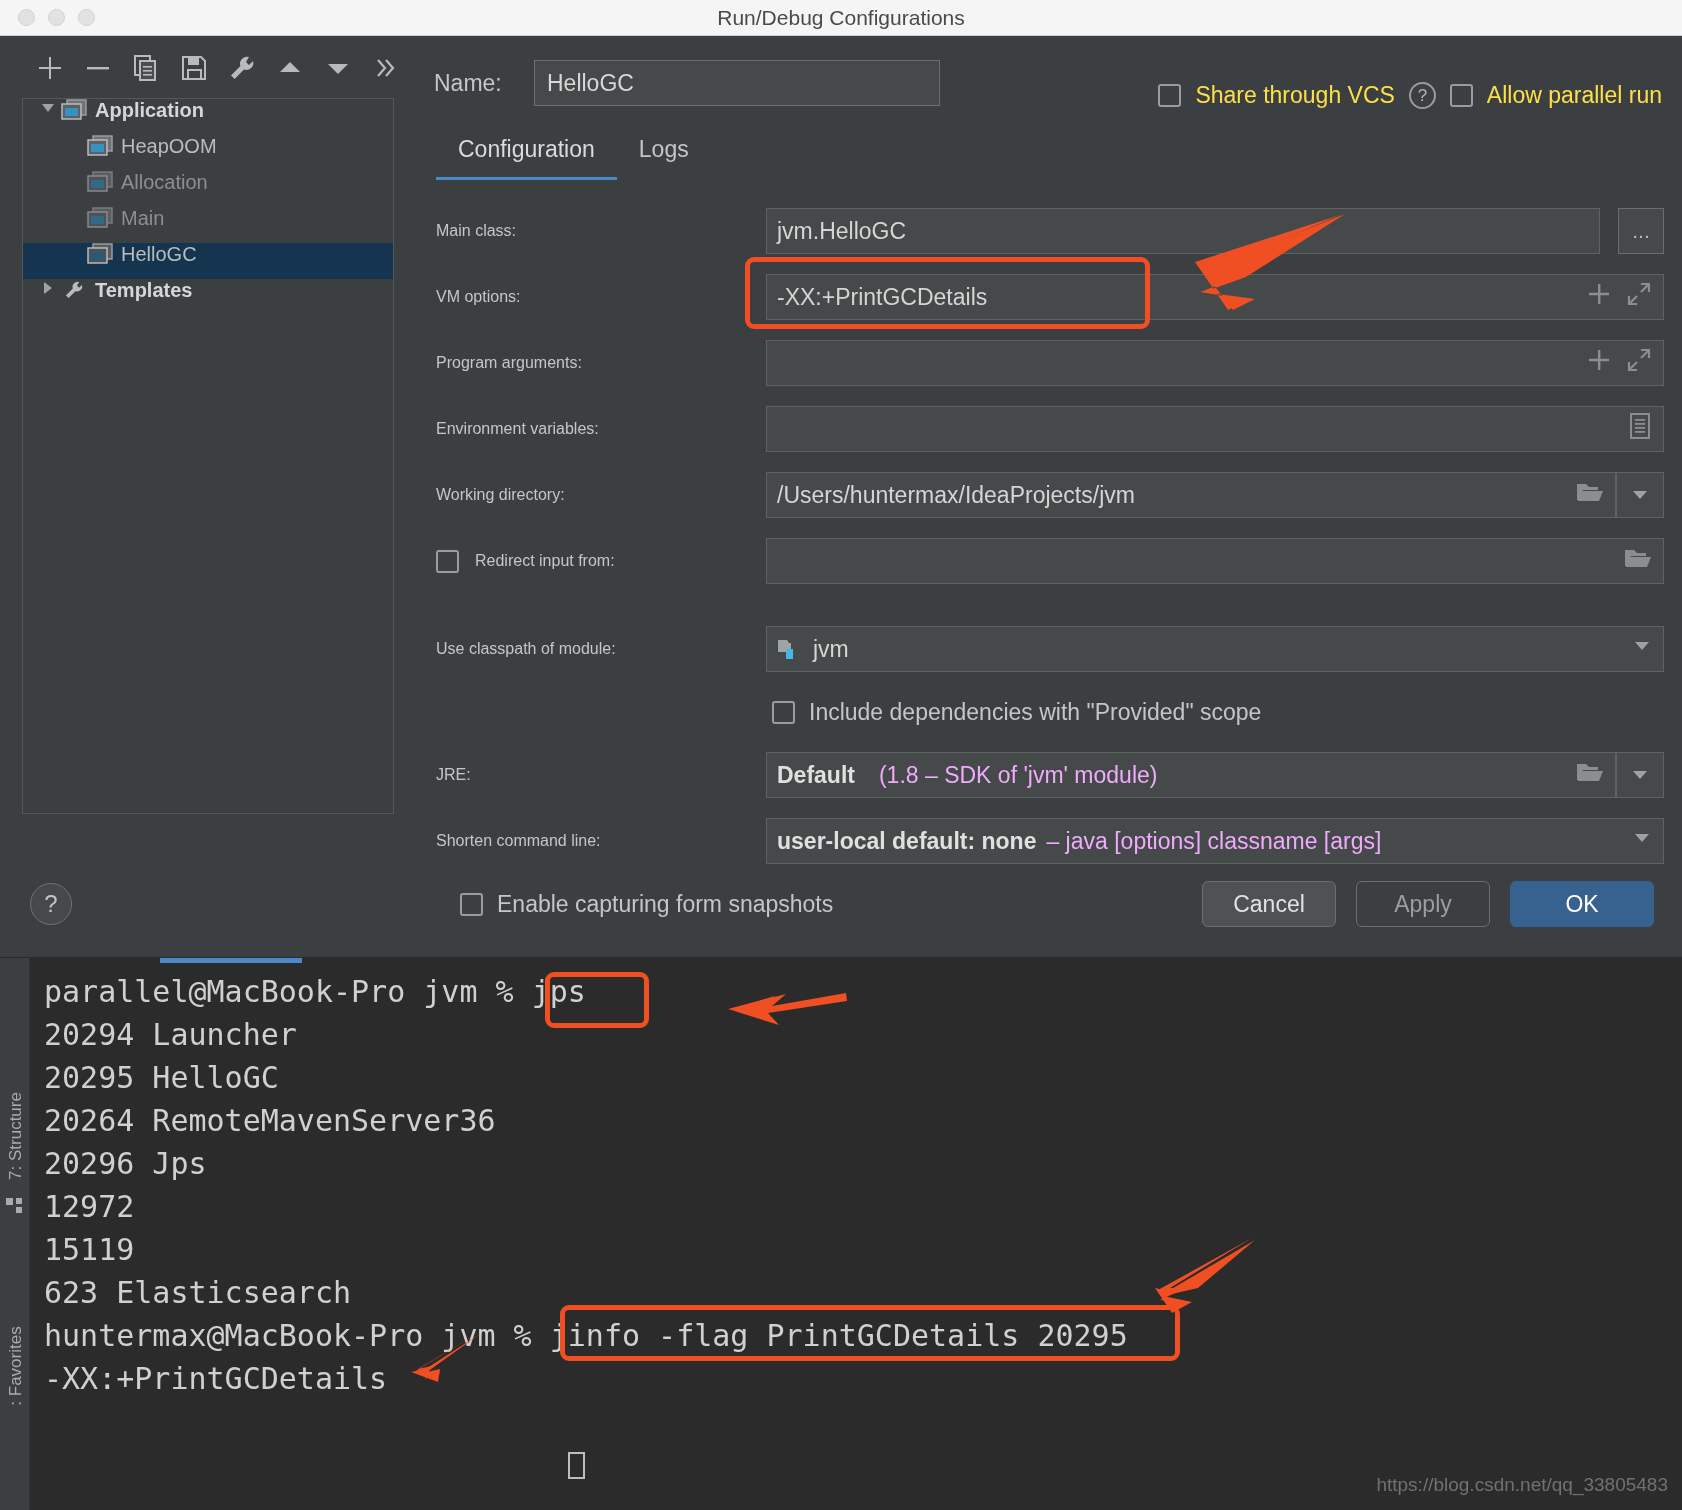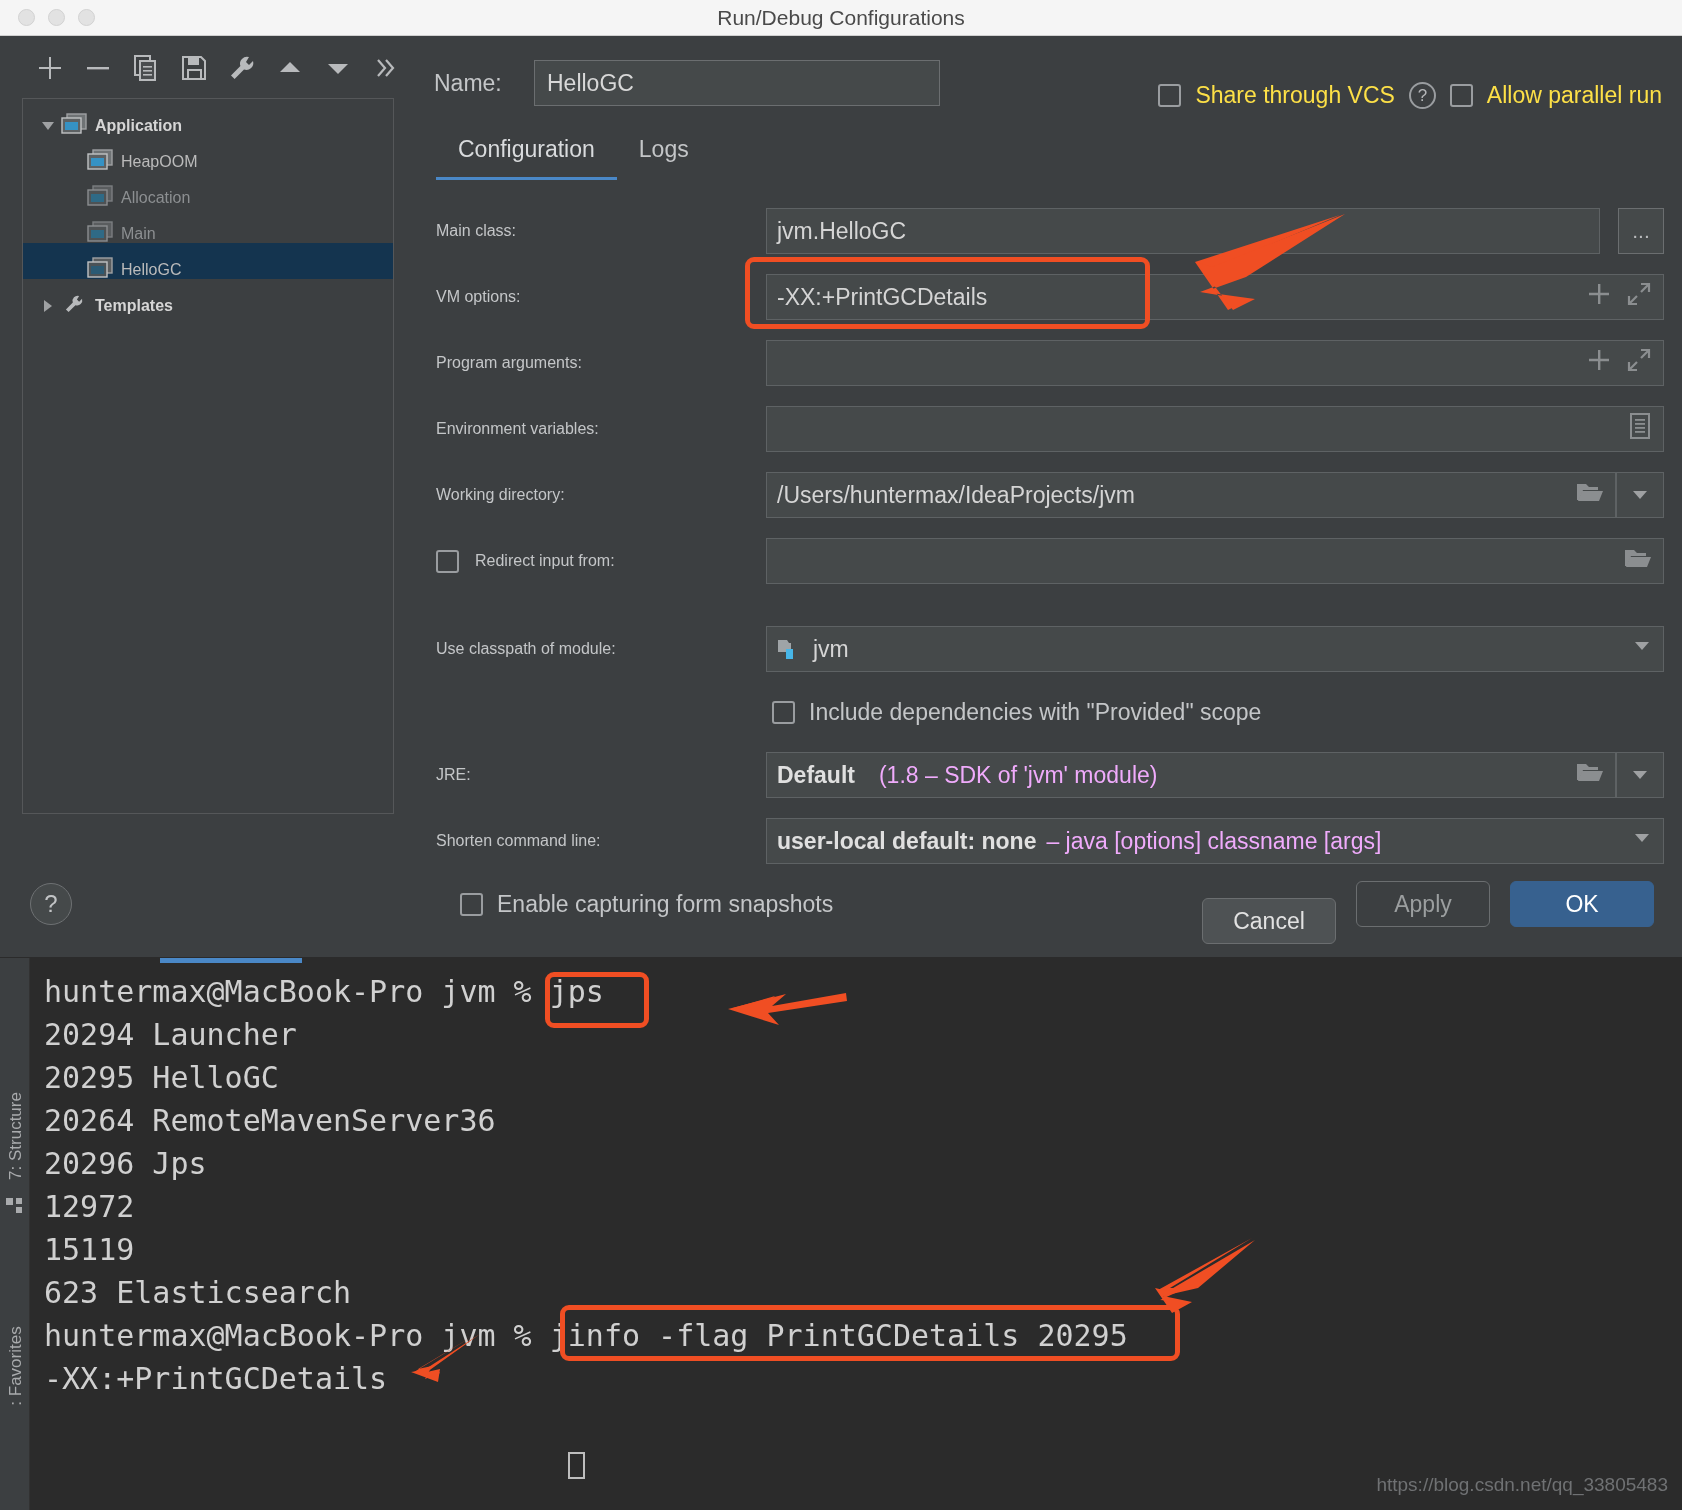--- a/index.html
+++ b/index.html
@@ -42,22 +42,22 @@
   .tb-btn {
     width: 48px; height: 40px; display: flex; align-items: center; justify-content: center;
     color: #afb1b3;
   }
   .tb-btn svg { display: block; }
   .tree {
     position: absolute; left: 22px; top: 62px; width: 372px; height: 716px;
     background: #3c3f41; border: 1px solid #555759;
   }
   .tree-row {
-    display: flex; align-items: flex-end; height: 36px; padding-left: 12px;
-    font-size: 16px; color: #bbbbbb;
+    display: flex; align-items: flex-start; height: 36px; padding-left: 12px;
+    font-size: 20px; color: #bbbbbb;
   }
   .tree-row.selected { background: #14344f; }
   .tree-row.bold { font-weight: bold; color: #d6d6d6; }
   .tree-row.dim { color: #8c8f91; }
   .twisty { width: 26px; display: flex; align-items: center; justify-content: center; }
   .tree-icon { width: 32px; display: flex; align-items: center; justify-content: flex-start; }
   .tree-label { margin-left: 2px; }
   .indent { margin-left: 26px; }
 
   
@@ -114,21 +114,21 @@
   .help-btn {
     position: absolute; left: 30px; top: 8px; width: 42px; height: 42px;
     border-radius: 50%; border: 1px solid #6e7173; background: #45494a;
     color: #c2c4c6; font-size: 24px; display: flex; align-items: center; justify-content: center;
   }
   .btns { position: absolute; right: 28px; top: 6px; display: flex; gap: 20px; }
   .btn {
     height: 46px; min-width: 134px; border-radius: 6px; font-size: 23px;
     display: flex; align-items: center; justify-content: center;
   }
-  .btn.cancel { background: #4e5254; border: 1px solid #6b6e70; color: #e2e2e2; margin-top: 17px; }
+  .btn.cancel { background: #4e5254; border: 1px solid #6b6e70; color: #e2e2e2; }
   .btn.apply  { background: #3c3f41; border: 1px solid #6b6e70; color: #9b9e9f; }
   .btn.ok     { background: #37618f; border: 1px solid #37618f; color: #ffffff; min-width: 144px; }
 
   
   .terminal {
     position: absolute; left: 0; top: 958px; width: 1682px; height: 552px;
     background: #2b2b2b;
   }
   .term-gutter {
     position: absolute; left: 0; top: 0; width: 30px; height: 552px;
@@ -523,21 +523,21 @@
           <rect x="11" y="11" width="6" height="6" fill="#a9abad"></rect>
         </svg>
       </div>
     </div>
 
     <div class="term-tabbar">
       <div class="term-tab-underline"></div>
     </div>
 
     <div class="term-body">
-      <div class="tline">huntermax@MacBook-Pro jvm % jps</div>
+      <div class="tline">parallel@MacBook-Pro jvm % jps</div>
       <div class="tline">20294 Launcher</div>
       <div class="tline">20295 HelloGC</div>
       <div class="tline">20264 RemoteMavenServer36</div>
       <div class="tline">20296 Jps</div>
       <div class="tline">12972</div>
       <div class="tline">15119</div>
       <div class="tline">623 Elasticsearch</div>
       <div class="tline">huntermax@MacBook-Pro jvm % jinfo -flag PrintGCDetails 20295</div>
       <div class="tline">-XX:+PrintGCDetails</div>
       <div class="tline">

